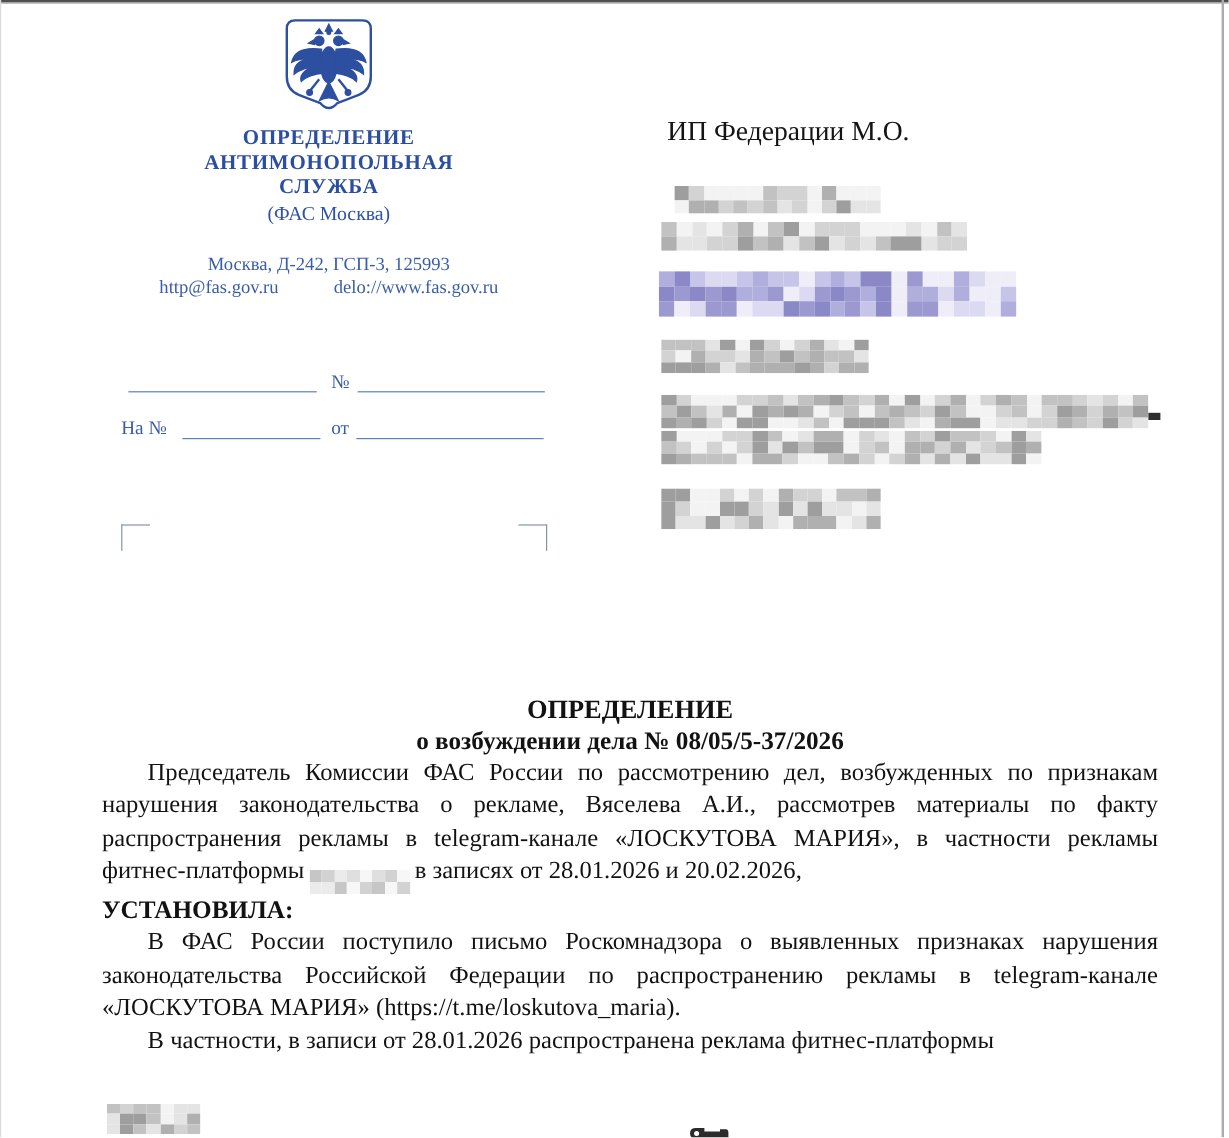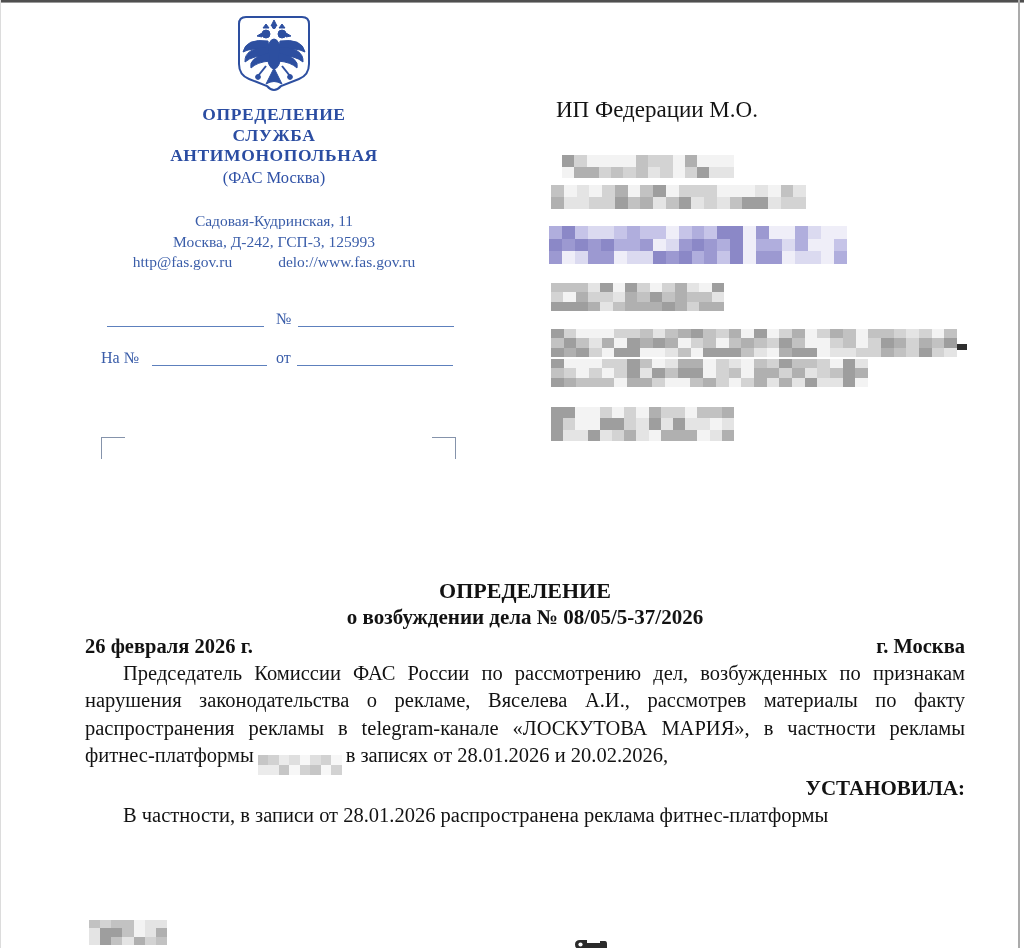--- a/index.html
+++ b/index.html
@@ -38,21 +38,21 @@
   .mosaic-inline i{display:block;}
   .dark-dash{position:absolute;left:957px;top:344px;width:10px;height:6px;background:#2e2e2e;}
 
   
   .doc{position:absolute;left:85px;top:577px;width:880px;color:#121212;
        font-size:20.5px;line-height:27.3px;text-align:justify;}
   .t1{text-align:center;font-weight:bold;font-size:22px;line-height:27px;}
   .t2{text-align:center;font-weight:bold;font-size:21px;line-height:27px;}
   .dateline{display:flex;justify-content:space-between;font-weight:bold;line-height:27px;margin-top:2px;}
   .para{margin:0;text-indent:38px;}
-  .ustanovila{text-align:right;font-weight:bold;font-size:21px;line-height:27.5px;}
+  .ustanovila{text-align:left;font-weight:bold;font-size:21px;line-height:27.5px;}
   .p3-redact{position:absolute;left:89px;top:920px;width:78px;height:25px;}
   .bottom-glyph{position:absolute;left:574px;top:938px;}
 </style>
 </head>
 <body>
 
 <div class="page">
   <div class="edge-top"></div>
   <div class="edge-top2"></div>
   <div class="edge-left"></div>
@@ -78,25 +78,24 @@
         <path d="M44 33 Q68 34 67 48 Q59 41 43 42 Z"></path>
         <path d="M43 39 Q64 44 61 54 Q55 48 42 47 Z"></path>
         <path d="M38 54 L30 70 Q38 65 46 70 Z"></path>
         <path d="M30 52 L22 62" fill="none" stroke-width="2"></path>
         <path d="M46 52 L54 62" fill="none" stroke-width="2"></path>
         <circle cx="22" cy="63" r="2.4"></circle>
         <circle cx="54" cy="63" r="2.4"></circle>
       </g>
     </svg>
     <div class="org-line">ОПРЕДЕЛЕНИЕ</div>
+    <div class="org-line">АНТИМОНОПОЛЬНАЯ</div>
     <div class="org-line">СЛУЖБА</div>
-    <div class="org-line">АНТИМОНОПОЛЬНАЯ</div>
     <div class="org-short">(ФАС Москва)</div>
     <div class="addr">
-      <div>Садовая-Кудринская, 11</div>
       <div>Москва, Д-242, ГСП-3, 125993</div>
     </div>
     <div class="email-row">
       <span>http@fas.gov.ru</span>
       <span>delo://www.fas.gov.ru</span>
     </div>
   </div>
 
   <div class="rule" style="left:107px;top:326px;width:157px;"></div>
   <div class="ref" style="left:276px;top:310px;">№</div>
@@ -520,24 +519,20 @@
       <i style="background: rgb(243, 243, 243);"></i>
       <i style="background: rgb(228, 228, 228);"></i>
       <i style="background: rgb(176, 176, 176);"></i>
     </div>
   <div class="dark-dash"></div>
 
   <div class="doc">
     <div class="t1">ОПРЕДЕЛЕНИЕ</div>
     <div class="t2">о возбуждении дела № 08/05/5-37/2026</div>
 
-    <div class="dateline">
-      <span>26 февраля 2026 г.</span>
-      <span>г. Москва</span>
-    </div>
 
     <p class="para"><span>Председатель Комиссии ФАС России по рассмотрению дел, возбужденных по признакам нарушения законодательства о рекламе, Вяселева А.И., рассмотрев материалы по факту распространения рекламы в telegram-канале  «ЛОСКУТОВА МАРИЯ», в частности рекламы фитнес-платформы</span><span class="mosaic-inline mosaic-inl" style="--cols: 8;">
           <i style="background: rgb(198, 198, 198);"></i>
           <i style="background: rgb(210, 210, 210);"></i>
           <i style="background: rgb(235, 235, 235);"></i>
           <i style="background: rgb(223, 223, 223);"></i>
           <i style="background: rgb(247, 247, 247);"></i>
           <i style="background: rgb(223, 223, 223);"></i>
           <i style="background: rgb(210, 210, 210);"></i>
           <i style="background: rgb(247, 247, 247);"></i>
@@ -546,20 +541,21 @@
           <i style="background: rgb(198, 198, 198);"></i>
           <i style="background: rgb(247, 247, 247);"></i>
           <i style="background: rgb(210, 210, 210);"></i>
           <i style="background: rgb(198, 198, 198);"></i>
           <i style="background: rgb(247, 247, 247);"></i>
           <i style="background: rgb(210, 210, 210);"></i>
         </span><span>в записях от 28.01.2026 и 20.02.2026,</span></p>
 
     <div class="ustanovila">УСТАНОВИЛА:</div>
 
+    <p class="para">В ФАС России поступило письмо Роскомнадзора о выявленных признаках нарушения законодательства Российской Федерации по распространению рекламы в telegram-канале «ЛОСКУТОВА МАРИЯ» (https://t.me/loskutova_maria).</p>
     <p class="para">В частности, в записи от 28.01.2026 распространена реклама фитнес-платформы</p>
   </div>
 
   <div class="mosaic p3-redact" style="left: 89px; top: 920px; width: 78px; height: 25px; --cols: 7;">
       <i style="background: rgb(194, 194, 194);"></i>
       <i style="background: rgb(211, 211, 211);"></i>
       <i style="background: rgb(194, 194, 194);"></i>
       <i style="background: rgb(194, 194, 194);"></i>
       <i style="background: rgb(243, 243, 243);"></i>
       <i style="background: rgb(228, 228, 228);"></i>

